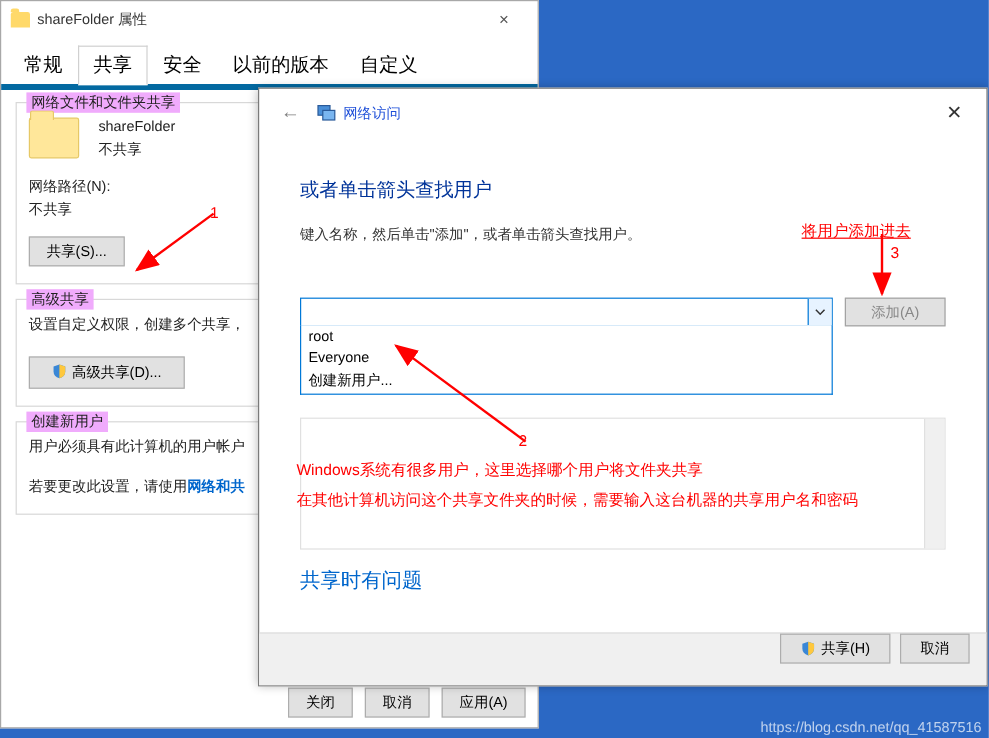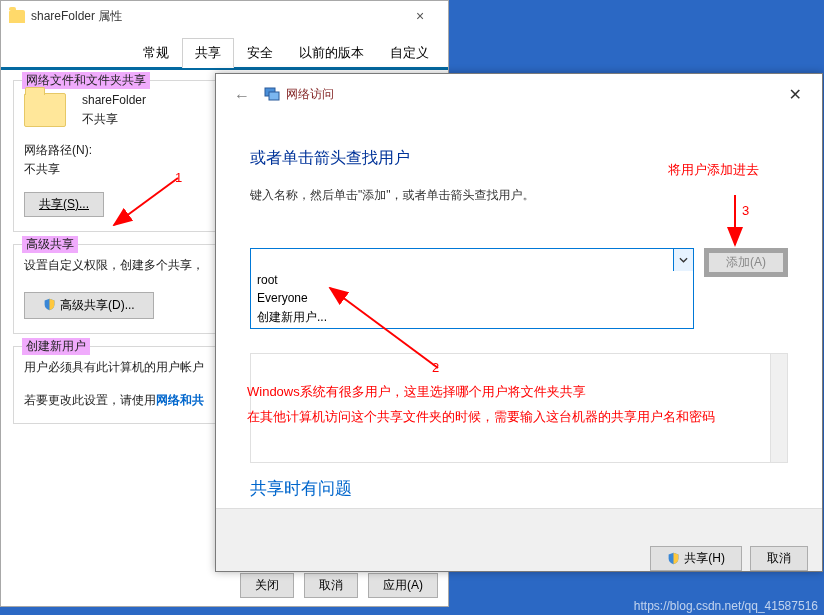--- a/index.html
+++ b/index.html
@@ -6,21 +6,21 @@
 body { margin: 0; width: 824px; height: 615px; background: #2b68c4; position: relative; overflow: hidden; }
 
 
 .props-dialog { position: absolute; left: 0; top: 0; width: 449px; height: 607px; background: #fff; border: 1px solid #a8a8a8; }
 .titlebar { height: 30px; display: flex; align-items: center; padding: 0 8px; font-size: 12px; color: #333; }
 .titlebar .spacer { flex: 1; }
 .close-x { width: 40px; text-align: center; font-size: 14px; color: #555; }
 .folder-icon-sm { width: 16px; height: 13px; background: #ffd96a; border-radius: 2px 2px 0 0; position: relative; margin-right: 6px; }
 .folder-icon-sm::before { content: ""; position: absolute; top: -3px; left: 0; width: 7px; height: 3px; background: #ffd96a; border-radius: 2px 2px 0 0; }
 
-.tabs { display: flex; padding: 4px 6px 0; border-bottom: 3px solid #0369a1; font-size: 13px; margin-top: 2px; justify-content: flex-end; }
+.tabs { display: flex; padding: 4px 6px 0; border-bottom: 5px solid #0369a1; font-size: 16px; margin-top: 2px; }
 .tab { padding: 5px 12px; cursor: pointer; border: 1px solid transparent; position: relative; top: 1px; }
 .tab.active { border: 1px solid #d0d0d0; border-bottom: 1px solid #fff; background: #fff; }
 
 .panel-area { padding: 10px 12px; }
 .groupbox { border: 1px solid #d8d8d8; margin-bottom: 12px; padding: 12px 10px 14px; position: relative; font-size: 12px; color: #222; }
 .groupbox .legend { position: absolute; top: -9px; left: 8px; background: #f0abfc; padding: 0 4px; font-family: Liberation Mono, monospace; }
 
 .folder-big { width: 42px; height: 34px; background: #ffe79a; border: 1px solid #e6c866; border-radius: 2px; position: relative; }
 .folder-big::before { content: ""; position: absolute; top: -7px; left: 0; width: 18px; height: 7px; background: #ffe79a; border: 1px solid #e6c866; border-bottom: none; border-radius: 2px 2px 0 0; }
 .row1 { display: flex; gap: 16px; align-items: flex-start; }
@@ -32,41 +32,41 @@
 .shield-icon { display: inline-block; width: 13px; height: 13px; position: relative; margin-right: 4px; vertical-align: -2px; }
 .shield-icon svg { width: 13px; height: 13px; }
 
 
 .wizard { position: absolute; left: 215px; top: 73px; width: 608px; height: 499px; background: #fff; border: 1px solid #7a7a7a; box-shadow: 0 0 8px rgba(0,0,0,.3); }
 .wiz-top { height: 40px; display: flex; align-items: center; padding: 0 10px; }
 .back-arrow { font-size: 16px; color: #808080; padding: 4px 8px; cursor: pointer; }
 .wiz-top .spacer { flex: 1; }
 .wiz-close { font-size: 16px; color: #333; padding: 4px 10px; cursor: pointer; }
 .net-icon { width: 16px; height: 16px; margin: 0 6px; }
-.wiz-title { font-size: 12px; color: #7f1d1d; }
+.wiz-title { font-size: 12px; color: #1d4ed8; }
 
 .wiz-body { padding: 10px 34px 0; }
 .heading { color: #003399; font-size: 16px; margin: 24px 0 18px; }
 .subtext { font-size: 12px; color: #333; margin-bottom: 44px; }
 
 .combo-row { display: flex; gap: 10px; align-items: stretch; }
 .combo { flex: 1; position: relative; }
 .combo input { width: 100%; height: 24px; border: 1px solid #0078d7; padding: 2px 22px 2px 4px; font-size: 12px; outline: none; }
 .combo .chev { position: absolute; right: 1px; top: 1px; width: 20px; height: 22px; background: #e7f3ff; border-left: 1px solid #0078d7; display: flex; align-items: center; justify-content: center; cursor: pointer; }
 .combo .chev svg { width: 9px; height: 6px; }
 .dropdown { position: absolute; left: 0; top: 23px; width: 100%; border: 1px solid #0078d7; border-top: none; background: #fff; z-index: 5; }
 .dropdown .opt { padding: 2px 6px; font-size: 12px; cursor: pointer; }
-.add-btn { width: 84px; background: #e1e1e1; border: 5px solid #a3a3a3; color: #888; font-size: 12px; cursor: default; }
+.add-btn { width: 84px; background: #e1e1e1; border: 1px solid #a3a3a3; color: #888; font-size: 12px; cursor: default; }
 
 .list-frame { margin-top: 76px; border: 1px solid #e0e0e0; height: 110px; position: relative; }
 .list-frame::after { content: ""; position: absolute; right: 0; top: 0; bottom: 0; width: 16px; background: #f0f0f0; border-left: 1px solid #e0e0e0; }
 
 .trouble-link { color: #0066cc; font-size: 17px; margin-top: 14px; cursor: pointer; }
 
-.wiz-footer { position: absolute; bottom: 0; left: 0; right: 0; height: 63px; background: #f0f0f0; border-top: 1px solid #ddd; display: flex; align-items: flex-end; justify-content: flex-end; padding: 0 14px; gap: 8px; }
+.wiz-footer { position: absolute; bottom: 0; left: 0; right: 0; height: 44px; background: #f0f0f0; border-top: 1px solid #ddd; display: flex; align-items: flex-start; justify-content: flex-end; padding: 0 14px; gap: 8px; }
 .share-btn, .cancel-btn { padding: 3px 16px; background: #e1e1e1; border: 1px solid #adadad; font-size: 12px; cursor: pointer; display: flex; align-items: center; }
 
 
 .anno { position: absolute; color: #ff0000; font-size: 13px; z-index: 20; pointer-events: none; }
 .arrow-svg { position: absolute; z-index: 19; pointer-events: none; }
 
 .watermark { position: absolute; right: 6px; bottom: 2px; font-size: 12px; color: rgba(255,255,255,.7); z-index: 30; margin-left: 40px; }
 </style>
 </head>
 <body>
@@ -91,21 +91,21 @@
       <div class="legend">网络文件和文件夹共享</div>
       <div class="row1">
         <div class="folder-big"></div>
         <div>
           <div>shareFolder</div>
           <div style="margin-top:4px;">不共享</div>
         </div>
       </div>
       <div style="margin-top:14px;">网络路径(N):</div>
       <div style="margin-top:2px;">不共享</div>
-      <button class="btn" style="margin-top:14px;text-decoration:underline;">共享(S)...</button>
+      <button class="btn" style="margin-top:14px;">共享(S)...</button>
     </div>
 
     <div class="groupbox">
       <div class="legend">高级共享</div>
       <div>设置自定义权限，创建多个共享，</div>
       <button class="btn" style="margin-top:18px; padding:4px 18px;">
         <span class="shield-icon">
           <svg viewBox="0 0 16 16">
               <path d="M8 1 L14 3 L14 8 Q14 13 8 15 Q2 13 2 8 L2 3 Z" fill="#3a87d6"></path>
               <path d="M8 1 L14 3 L14 8 Q14 13 8 15 Z" fill="#ffc83d"></path>
@@ -184,21 +184,21 @@
 <svg class="arrow-svg" style="left:100px; top:170px;" width="90" height="70">
   <defs>
       <marker id="ah1" markerWidth="10" markerHeight="8" refX="9" refY="4" orient="auto">
         <path d="M0,0 L10,4 L0,8 Z" fill="#ff0000"></path>
       </marker>
     </defs>
   <line x1="78" y1="8" x2="14" y2="55" stroke="#ff0000" stroke-width="2" marker-end="url(#ah1)"></line>
 </svg>
 <div class="anno" style="left:175px; top:170px;">1</div>
 
-<div class="anno" style="left:668px; top:161px;">将用户添加进去</div>
+<div class="anno" style="left:668px; top:184px;text-decoration:underline;">将用户添加进去</div>
 <svg class="arrow-svg" style="left:715px; top:190px;" width="40" height="70">
   <defs>
       <marker id="ah3" markerWidth="10" markerHeight="8" refX="9" refY="4" orient="auto">
         <path d="M0,0 L10,4 L0,8 Z" fill="#ff0000"></path>
       </marker>
     </defs>
   <line x1="20" y1="5" x2="20" y2="55" stroke="#ff0000" stroke-width="2" marker-end="url(#ah3)"></line>
 </svg>
 <div class="anno" style="left:742px; top:203px;">3</div>
 

